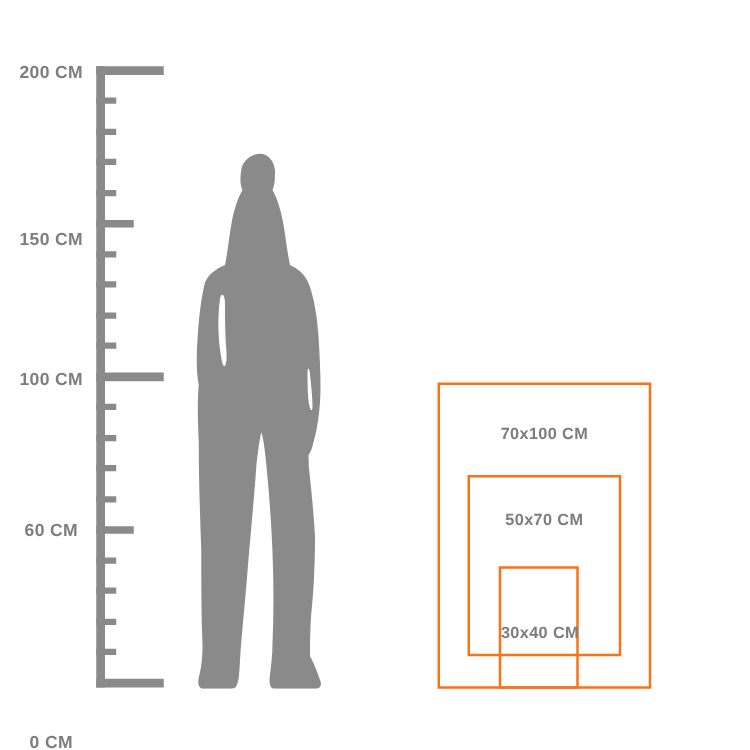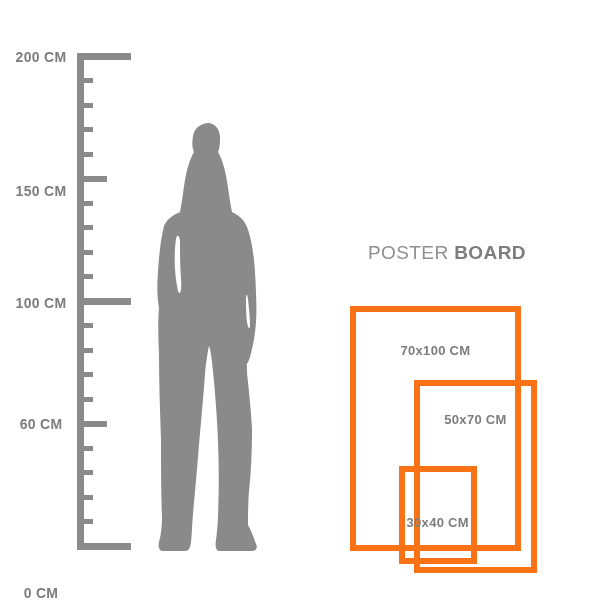--- a/index.html
+++ b/index.html
@@ -15,21 +15,21 @@
     color:#7d7d7d;letter-spacing:0.3px;white-space:nowrap;
   }
   .silhouette{position:absolute;left:155px;top:121px;}
   .pb-title{
     position:absolute;left:368px;top:243px;
     font-size:19px;line-height:20px;letter-spacing:0.4px;
     color:#8f8f8f;white-space:nowrap;
   }
   .pb-title .bold{font-weight:bold;color:#7d7d7d;}
   .size-rect{
-    position:absolute;border:6px solid #f97316;
+    position:absolute;border:2px solid #f97316;
     box-sizing:border-box;background:transparent;
   }
   .size-label{
     position:absolute;left:0;right:0;text-align:center;
     font-weight:bold;font-size:13px;line-height:14px;
     color:#7d7d7d;letter-spacing:0.3px;white-space:nowrap;
   }
 </style>
 </head>
 <body>
@@ -90,27 +90,26 @@
       C27,81 28,71 30,59 C32,47 35,38 39,31
       C37,27 37,21 38,15 C39,7 47,2 53,2 Z" fill="#8a8a8a"></path>
     <path fill="#ffffff" d="
       M21,118 C19,132 19,152 23,170 C25,175 27,170 26,158
       C25,144 25,131 25,121 C25,115 22,112 21,118 Z"></path>
     <path fill="#ffffff" d="
       M93,178 C94,188 95,197 95,204 C95,209 93,208 92,201
       C91,192 91,183 91,178 C91,173 92,172 93,178 Z"></path>
   </svg>
 
-  <div class="pb-title"><span>POSTER</span><span> </span><span class="bold">BOARD</span></div>
 
   <div id="size-chart">
       <div class="size-rect" style="left: 349.75px; top: 306px; width: 171.5px; height: 245px;">
         <div class="size-label" style="top: 32px;">70x100 CM</div>
       </div>
-      <div class="size-rect" style="left: 374.25px; top: 379.5px; width: 122.5px; height: 193px; margin-left: 40px;">
+      <div class="size-rect" style="left: 374.25px; top: 379.5px; width: 122.5px; height: 145px;">
         <div class="size-label" style="top: 27px;">50x70 CM</div>
       </div>
-      <div class="size-rect" style="left: 398.75px; top: 466px; width: 78px; height: 98px;">
+      <div class="size-rect" style="left: 398.75px; top: 453px; width: 64px; height: 98px;">
         <div class="size-label" style="top: 44px;">30x40 CM</div>
       </div>
     </div>
 
 </div>
 
 </body></html>

